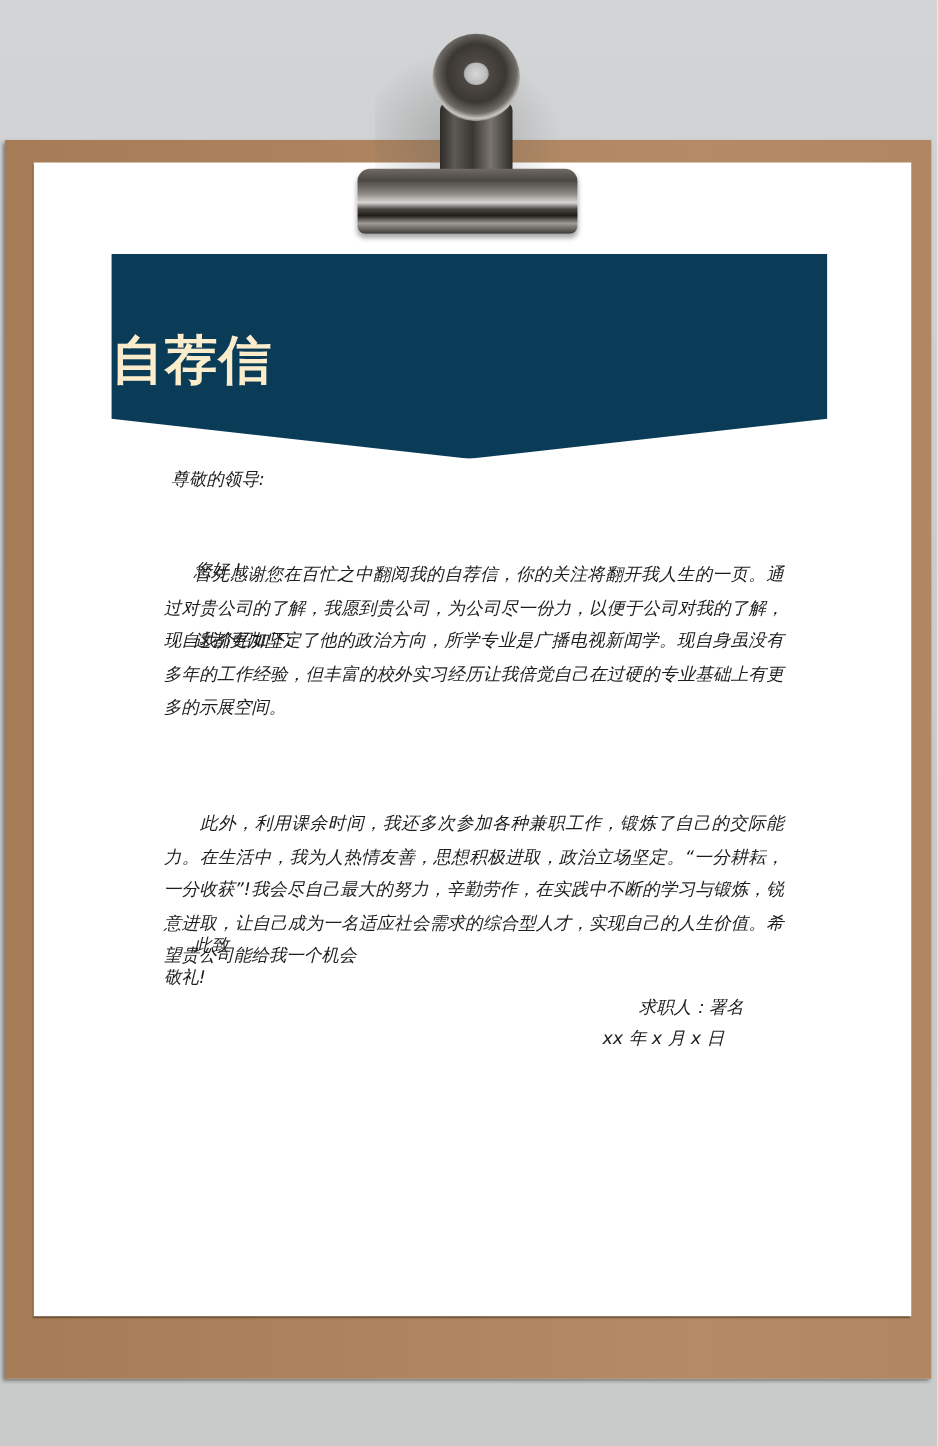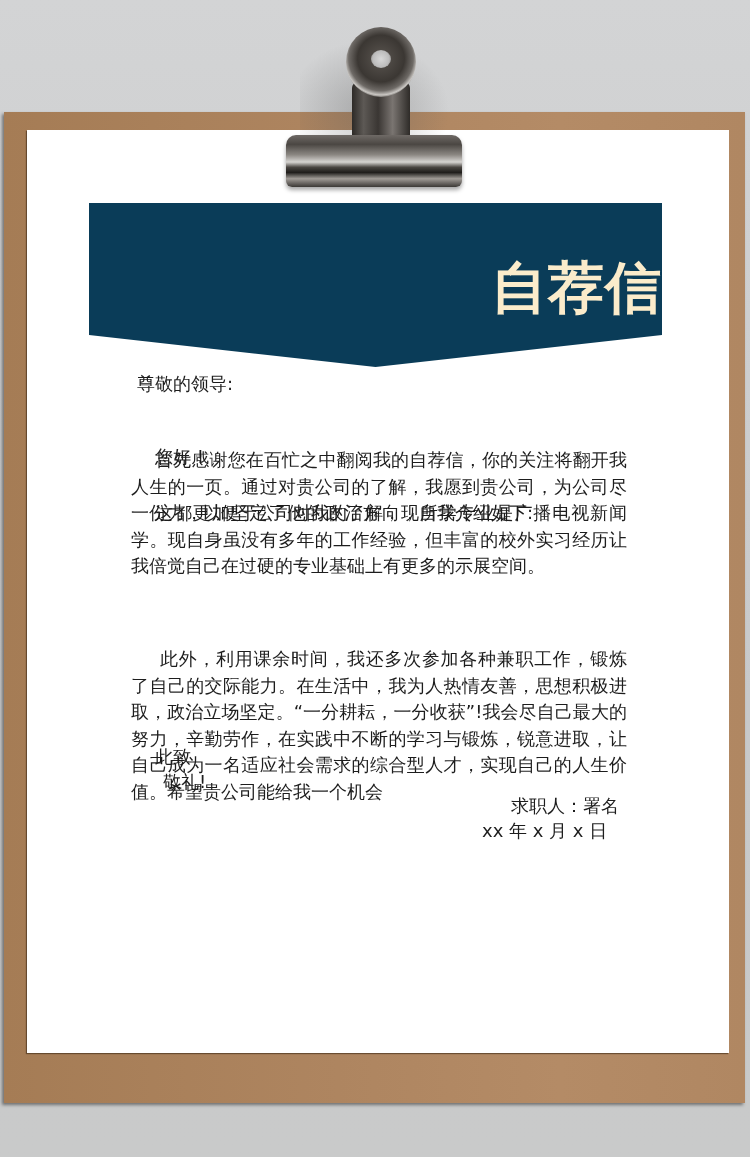--- a/index.html
+++ b/index.html
@@ -28,48 +28,49 @@
       position: absolute;
       left: 89px; top: 203px;
       width: 573px; height: 164px;
       background: #0a3c58;
       clip-path: polygon(0 0, 100% 0, 100% 80.5%, 50% 100%, 0 80.5%);
     }
     .banner-title {
       position: absolute;
       left: 89px; top: 258px;
       width: 573px;
-      text-align: right;
+      text-align: left;
       color: #fbeccb;
-      font-size: 56px;
+      font-size: 42px;
       font-weight: bold;
       letter-spacing: 1px;
       line-height: 60px;
       font-family: "DejaVu Sans", sans-serif;
     }
     .letter {
       position: absolute;
       left: 0; top: 0; width: 750px; height: 1108px;
       color: #1d1d1d;
-      font-size: 18px;
+      font-size: 14px;
+      font-style: italic;
     }
     .line {
       position: absolute;
       white-space: nowrap;
       line-height: 16px;
     }
     .salutation { left: 137px; top: 376px; }
     .greet { left: 155px; top: 428px; margin-top: 21px; }
     .para { position: absolute; left: 131px; width: 496px; line-height: 26.5px; text-indent: 24px; text-align: justify; }
     .p1 { top: 447px; }
     .p2 { top: 500px; }
     .p3 { top: 544px; }
     .p4 { top: 646px; text-indent: 29px; }
     .closing1 { left: 155px; top: 749px; }
-    .closing2 { left: 131px; top: 774px; margin-left: 32px; }
+    .closing2 { left: 131px; top: 774px; }
     .sign-name { left: 511px; top: 798px; text-align: center; }
     .sign-date { left: 482px; top: 823px; text-align: right; }
 
     
     .clip { position: absolute; left: 268px; top: 20px; width: 210px; height: 155px; }
     .clip-shadow {
       position: absolute; left: 32px; top: 20px; width: 150px; height: 130px;
       background: radial-gradient(ellipse at 45% 55%, rgba(90,90,90,0.35), rgba(90,90,90,0) 70%);
     }
     .clip-ring {

